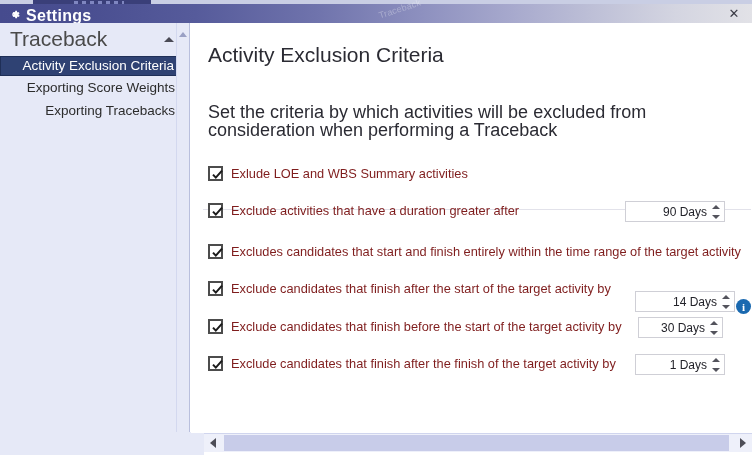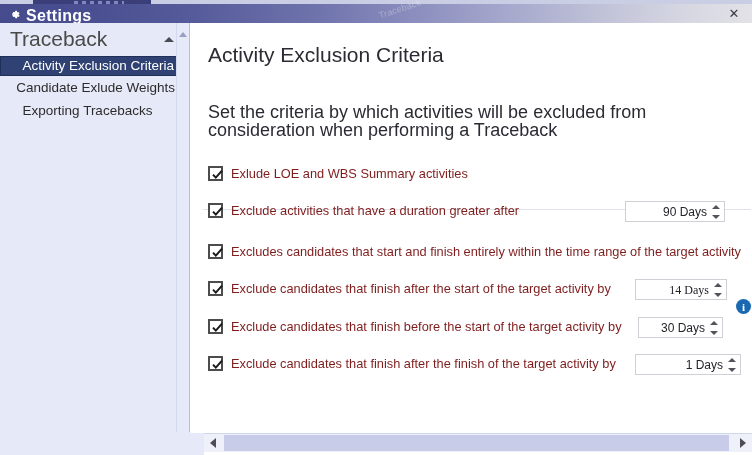--- a/index.html
+++ b/index.html
@@ -92,21 +92,21 @@
     white-space: nowrap;
   }
   .sb-item.selected {
     background: #2f4273;
     color: #ffffff;
     border: 1px solid #1f2f57;
     line-height: 18px;
   }
   .sb-item-0 { top: 33px; }
   .sb-item-1 { top: 55px; }
-  .sb-item-2 { top: 78px; text-align: center; }
+  .sb-item-2 { top: 78px; }
 
   
   .sb-vscroll {
     position: absolute; right: 0px; top: 0px; width: 13px; height: 432px;
     background: #e6e9f7;
     border-left: 1px solid #d3d8ef;
     box-sizing: border-box;
   }
   .sb-vs-up, .sb-vs-down {
     position: absolute; left: 0; width: 12px; height: 14px;
@@ -256,21 +256,21 @@
   <div class="sidebar">
     <div class="sb-header">
       <span class="sb-header-text">Traceback</span>
       <span class="sb-chevron"></span>
     </div>
 
     <div class="sb-item selected sb-item-0">
       <span>Activity Exclusion Criteria</span>
     </div>
     <div class="sb-item sb-item-1">
-      <span>Candidate Exlude Weights</span>
+      <span>Exporting Score Weights</span>
     </div>
     <div class="sb-item sb-item-2">
       <span>Exporting Tracebacks</span>
     </div>
 
     <div class="sb-vscroll">
       <div class="sb-vs-up">
           <span class="tri-up"></span>
         </div>
       <div class="sb-vs-down">
@@ -319,21 +319,21 @@
       <span class="row-label">Excludes candidates that start and finish entirely within the time range of the target activity</span>
     </div>
 
     <div class="row" style="top:255px">
       <span class="row-cb">
         <svg width="13" height="13" viewBox="0 0 13 13">
             <path d="M2 6.6 L4.8 9.6 L11 2.6" stroke="#1a1a1a" stroke-width="2" fill="none"></path>
           </svg>
       </span>
       <span class="row-label">Exclude candidates that finish after the start of the target activity by</span>
-      <span class="spinner" style="left:444px; top:1px; width:92px;font-family:Liberation Serif, serif;">
+      <span class="spinner" style="left:444px; top:13px; width:100px;">
         <span class="spinner-val">14 Days</span>
         <span class="spin-arrows">
           <span class="spin-up"></span>
           <span class="spin-down"></span>
         </span>
       </span>
     </div>
 
     <div class="row" style="top:293px">
       <span class="row-cb">
@@ -351,21 +351,21 @@
       </span>
     </div>
 
     <div class="row" style="top:330px">
       <span class="row-cb">
         <svg width="13" height="13" viewBox="0 0 13 13">
             <path d="M2 6.6 L4.8 9.6 L11 2.6" stroke="#1a1a1a" stroke-width="2" fill="none"></path>
           </svg>
       </span>
       <span class="row-label">Exclude candidates that finish after the finish of the target activity by</span>
-      <span class="spinner" style="left:444px; top:1px; width:106px;">
+      <span class="spinner" style="left:444px; top:1px; width:90px;">
         <span class="spinner-val">1 Days</span>
         <span class="spin-arrows">
           <span class="spin-up"></span>
           <span class="spin-down"></span>
         </span>
       </span>
     </div>
 
   </div>
 

